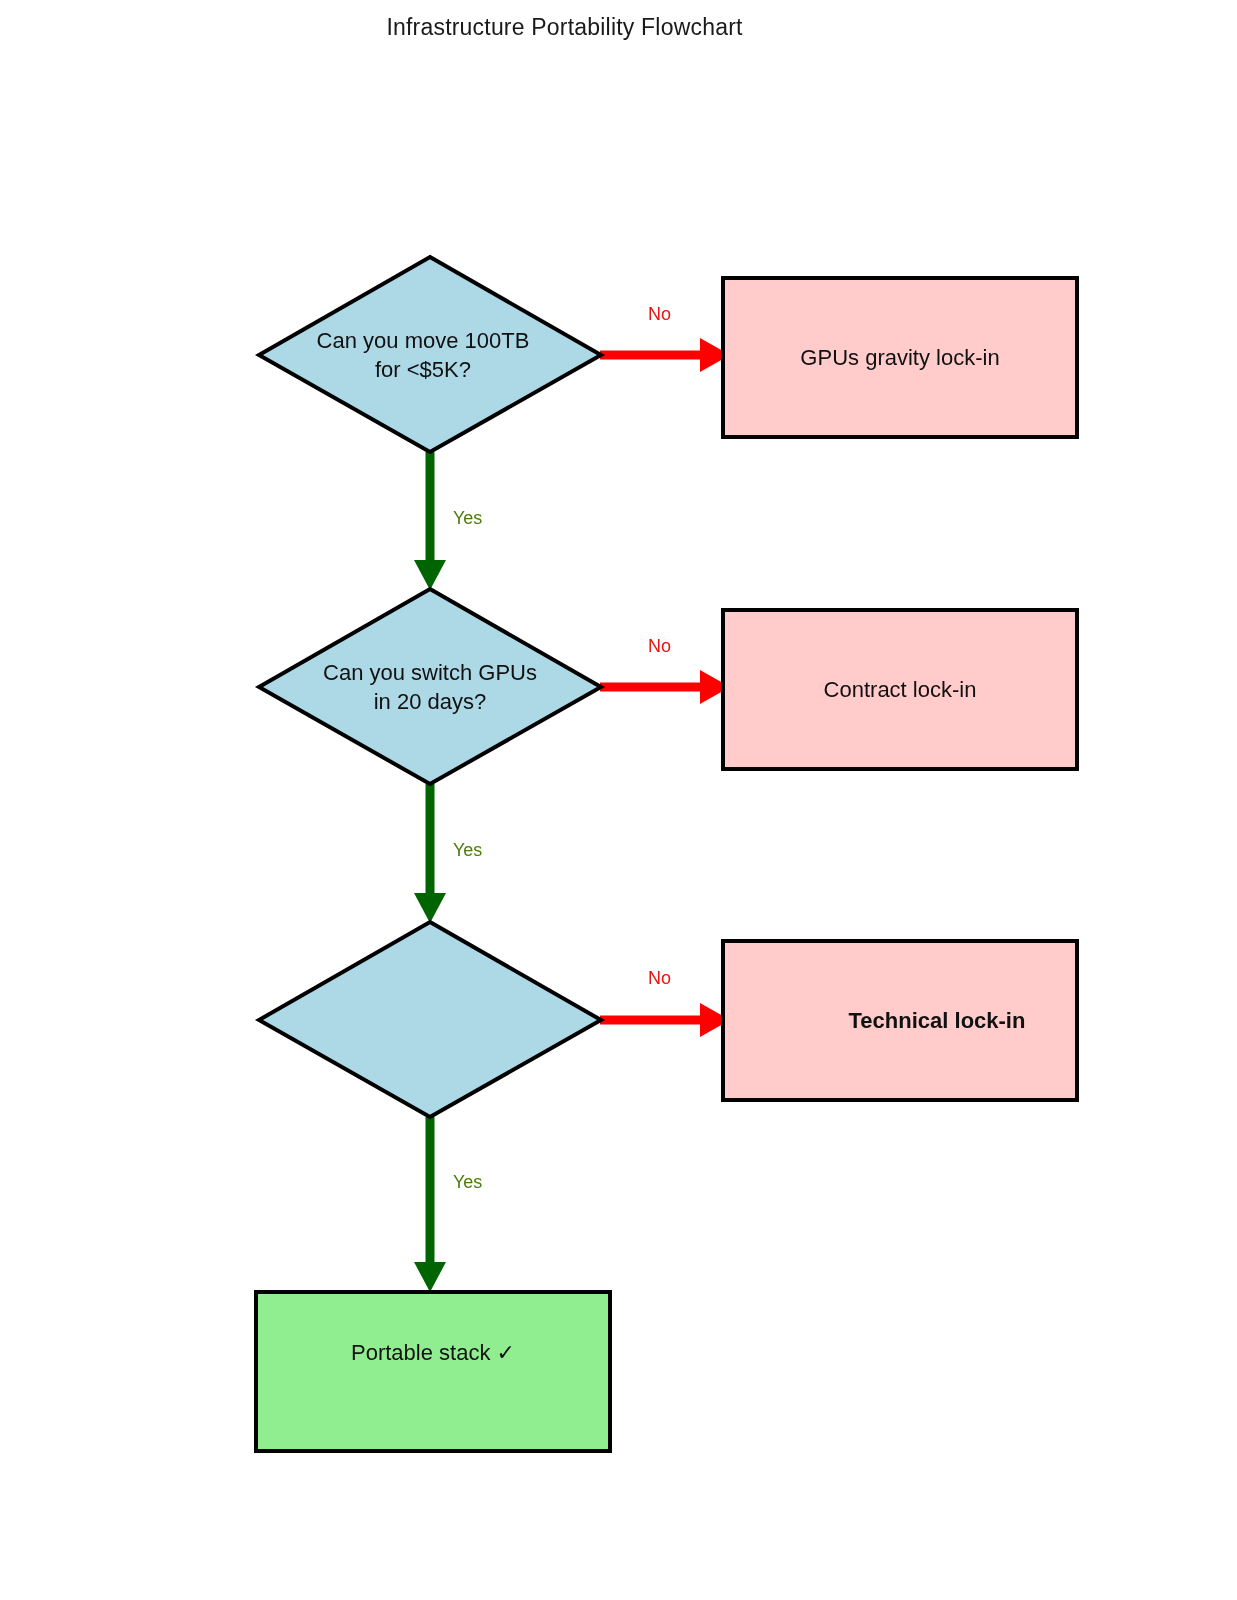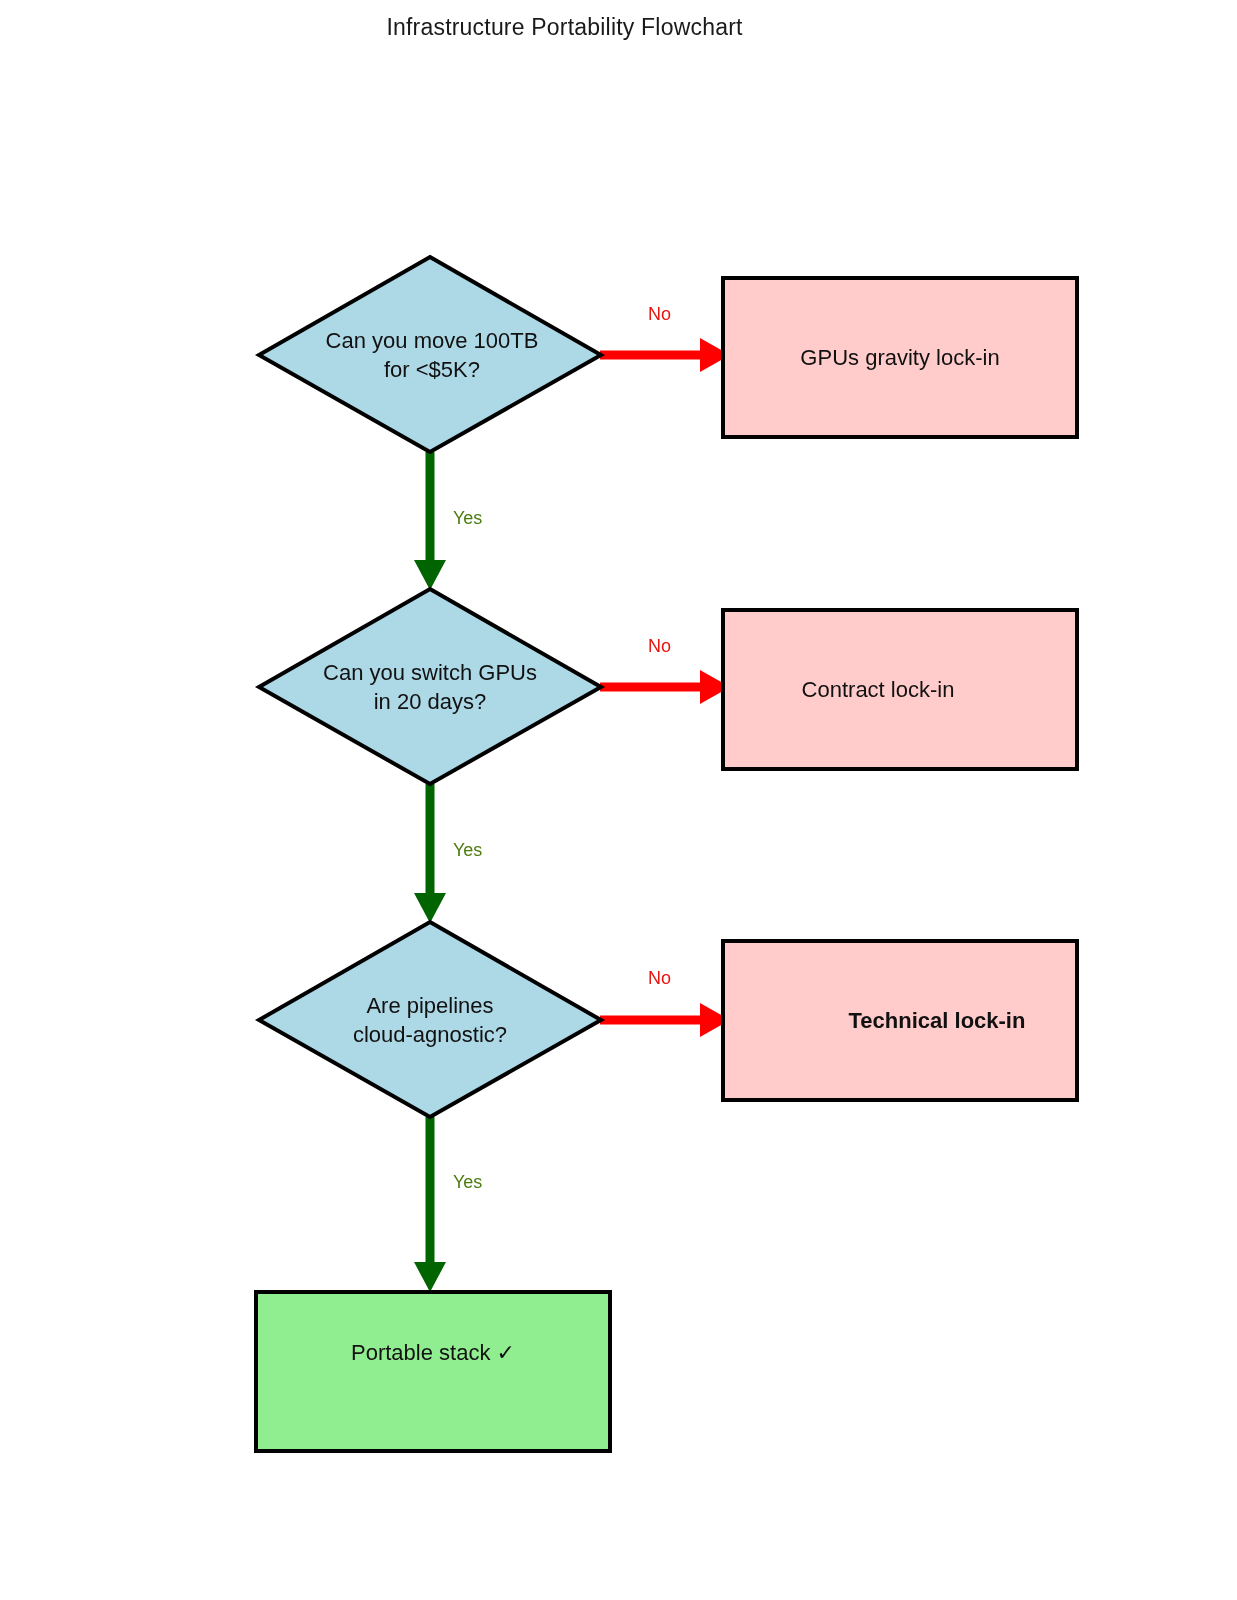--- a/index.html
+++ b/index.html
@@ -104,32 +104,30 @@
     <rect x="723" y="610" width="354" height="159" fill="#FFCCCB" stroke="#000000" stroke-width="4"></rect>
 
     <polygon points="430,922 601,1020 430,1117 259,1020" fill="#ADD8E6" stroke="#000000" stroke-width="4"></polygon>
 
     <rect x="723" y="941" width="354" height="159" fill="#FFCCCB" stroke="#000000" stroke-width="4"></rect>
 
     <rect x="256" y="1292" width="354" height="159" fill="#90EE90" stroke="#000000" stroke-width="4"></rect>
 
   </svg>
 
-  <div class="node-label" style="left:261px; top:310px; width:342px; height:90px;">Can you move 100TB
+  <div class="node-label" style="left:252px; top:310px; width:342px; height:90px;">Can you move 100TB
 for &lt;$5K?</div>
 
   <div class="node-label" style="left:723px; top:320px; width:354px; height:74px;">GPUs gravity lock-in</div>
 
   <div class="node-label" style="left:259px; top:642px; width:342px; height:90px;">Can you switch GPUs
 in 20 days?</div>
 
-  <div class="node-label" style="left:701px; top:652px; width:354px; height:74px;">Contract lock-in</div>
+  <div class="node-label" style="left:723px; top:652px; width:354px; height:74px;">Contract lock-in</div>
 
-  <div class="node-label" style="left:259px; top:975px; width:342px; height:90px;">Are pipelines
-cloud-agnostic?</div>
 
   <div class="node-label" style="left:760px; top:983px; width:354px; height:74px;font-weight:bold;">Technical lock-in</div>
 
   <div class="node-label" style="left:256px; top:1315px; width:354px; height:74px;">Portable stack ✓</div>
 
   <div class="edge-label no" style="left:648px; top:302px;">No</div>
 
   <div class="edge-label yes" style="left:453px; top:506px;">Yes</div>
 
   <div class="edge-label no" style="left:648px; top:634px;">No</div>

